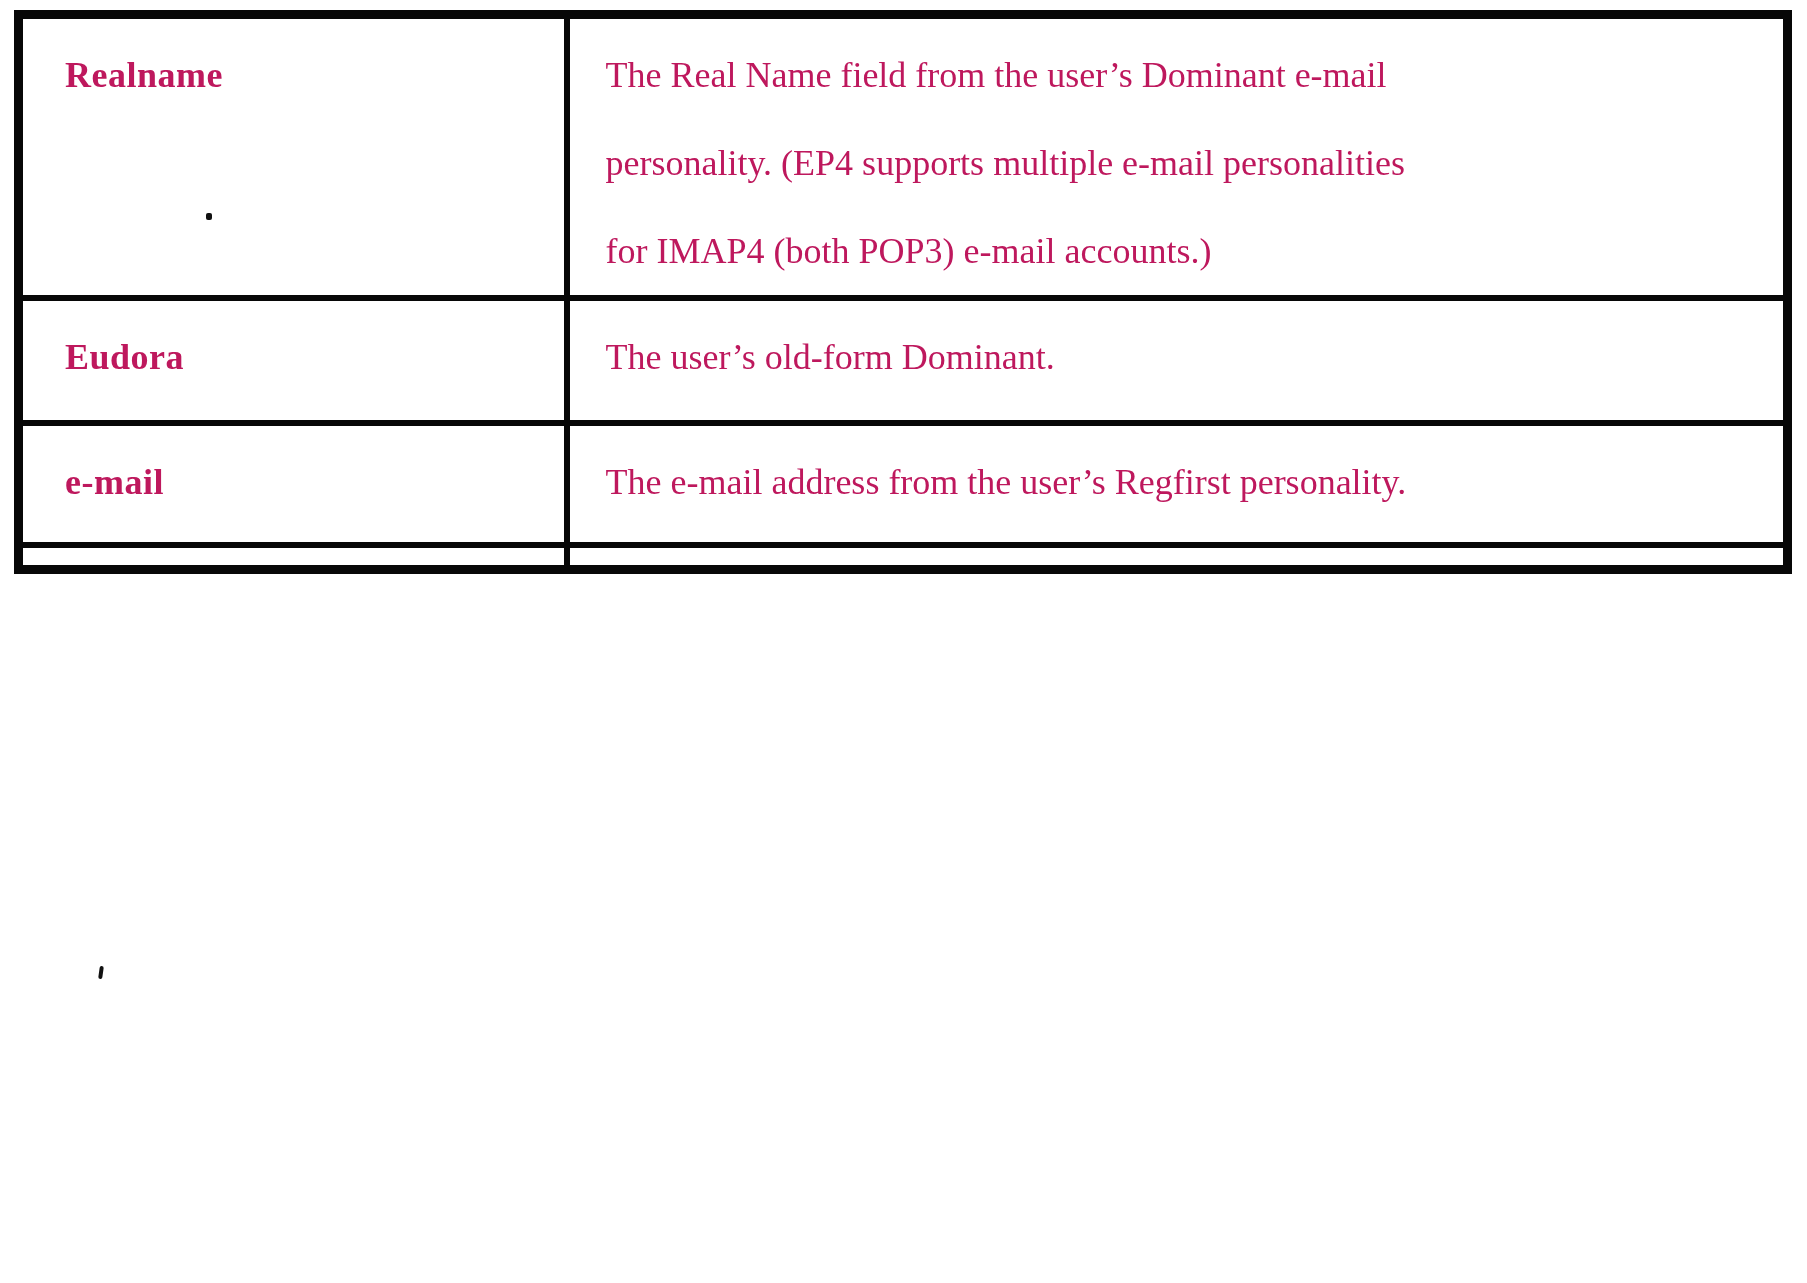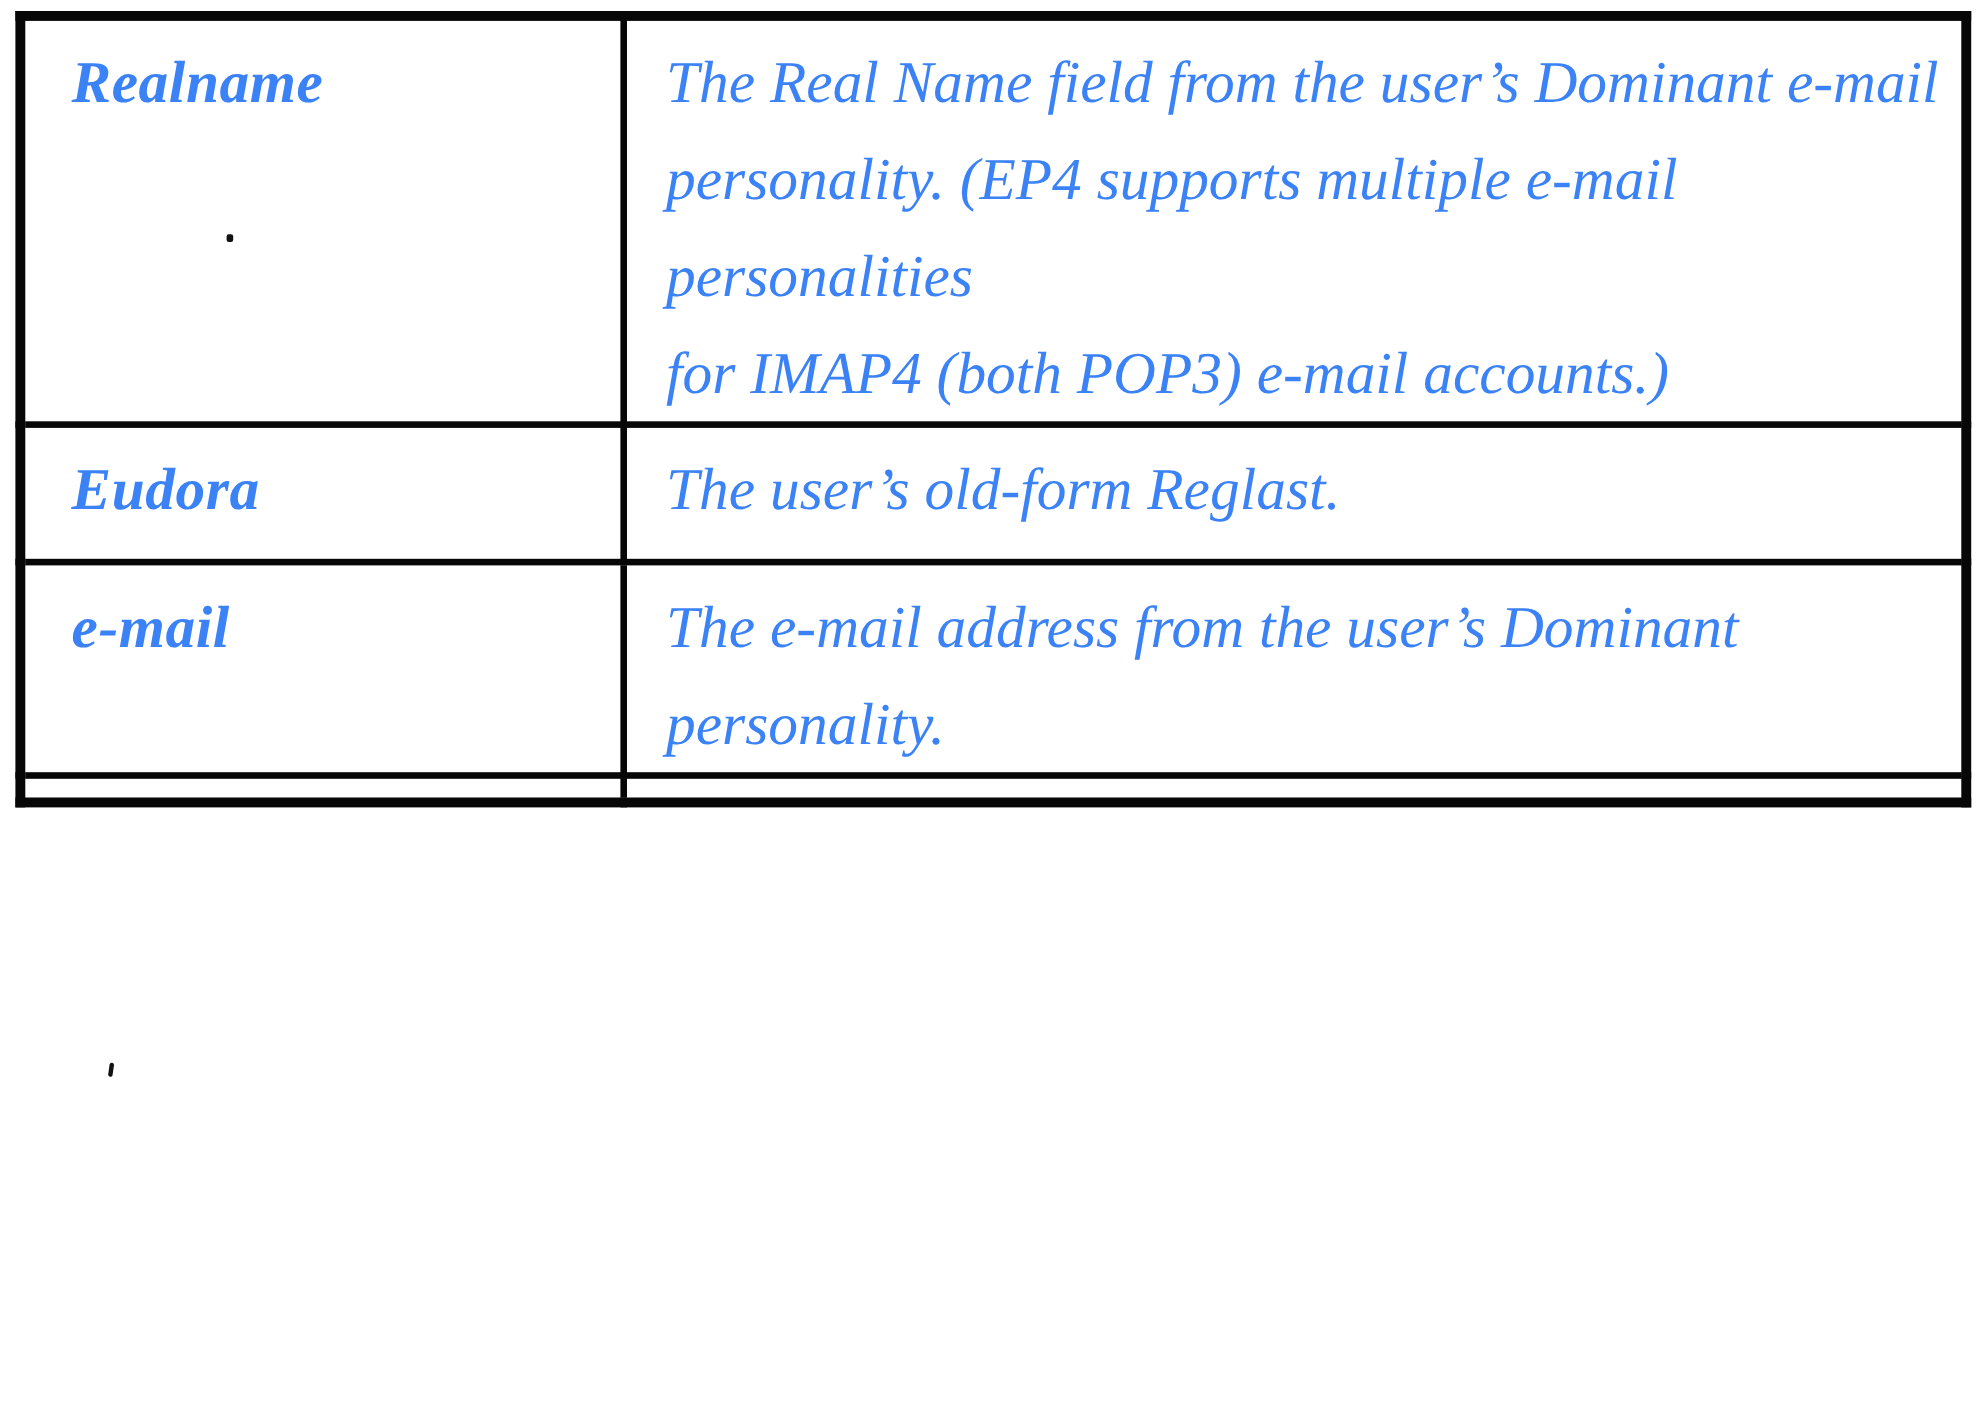--- a/index.html
+++ b/index.html
@@ -23,25 +23,24 @@
     table-layout: fixed;
   }
   table.doc-table, table.doc-table td {
     border: 6px solid #070707;
   }
   table.doc-table {
     border-width: 9px;
   }
   td {
     vertical-align: top;
-    color: #3b82f6;
-    font-size: 54px;
+    color: #be185d;
+    font-size: 36px;
     line-height: 88px;
     overflow: hidden;
-    font-style: italic;
   }
   td.term {
     width: 548px;
     font-weight: bold;
     padding: 12px 10px 0 42px;
     letter-spacing: 0.5px;
   }
   td.def {
     padding: 12px 14px 0 36px;
     white-space: pre-line;
@@ -69,25 +68,25 @@
   <table class="doc-table">
     <tbody>
       <tr class="r0">
         <td class="term"><span>Realname</span></td>
         <td class="def"><span>The Real Name field from the user’s Dominant e-mail
 personality. (EP4 supports multiple e-mail personalities
 for IMAP4 (both POP3) e-mail accounts.)</span></td>
       </tr>
       <tr class="r4">
         <td class="term"><span>Eudora</span></td>
-        <td class="def"><span>The user’s old-form Reglast.</span></td>
+        <td class="def"><span>The user’s old-form Dominant.</span></td>
       </tr>
       <tr class="r5">
         <td class="term"><span>e-mail</span></td>
-        <td class="def"><span>The e-mail address from the user’s Dominant personality.</span></td>
+        <td class="def"><span>The e-mail address from the user’s Regfirst personality.</span></td>
       </tr>
       <tr class="r7">
         <td class="term"><span></span></td>
         <td class="def"><span></span></td>
       </tr>
     </tbody>
   </table>
   <div class="speck s1"></div>
   <div class="speck s2"></div>
 </div>

